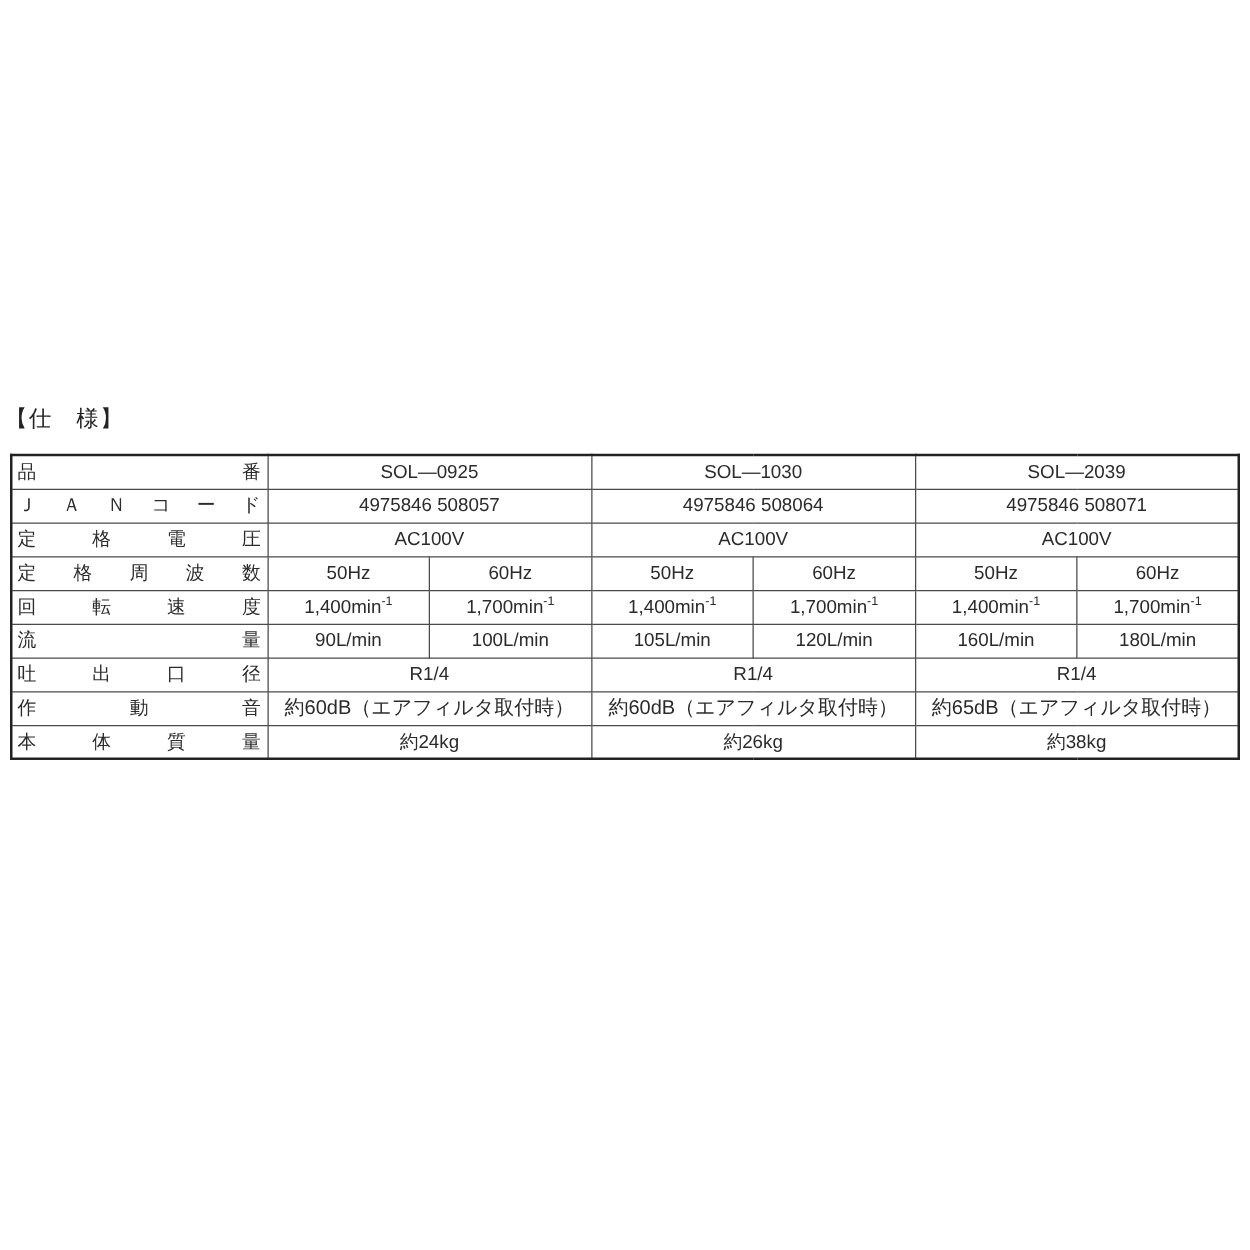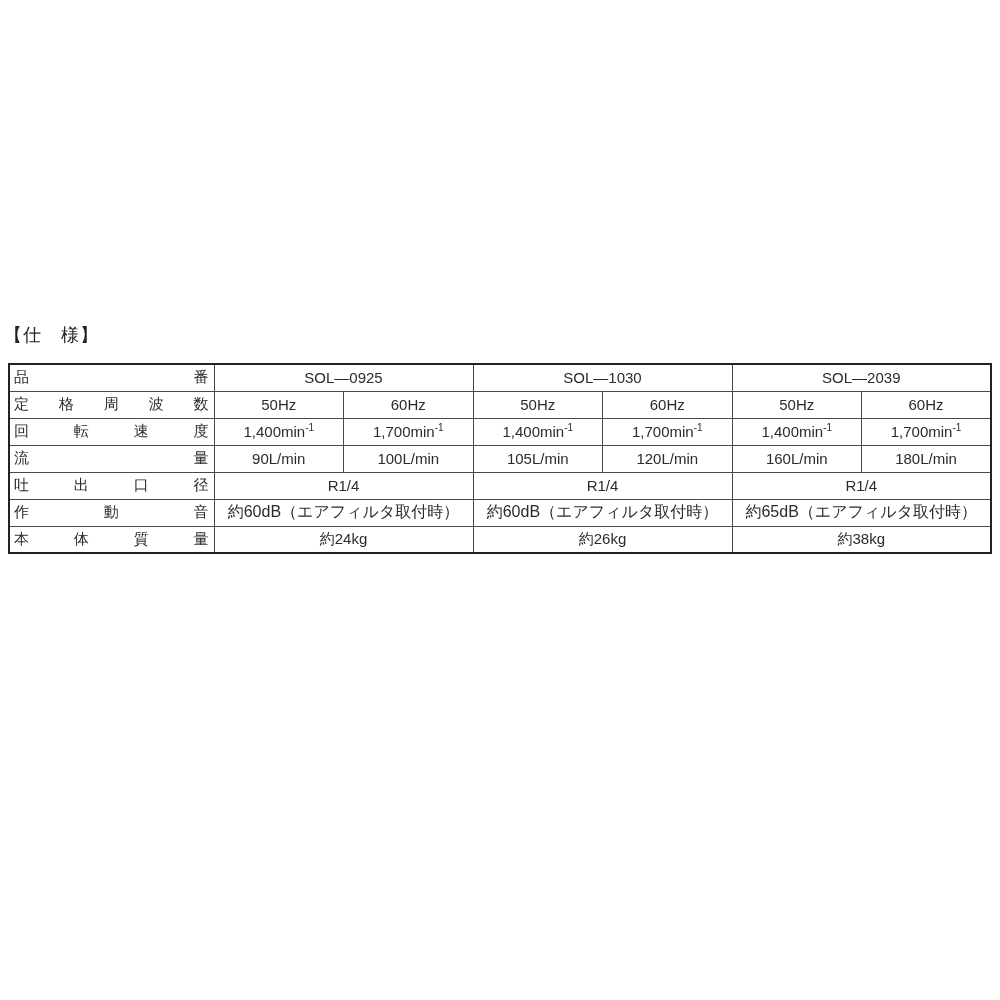--- a/index.html
+++ b/index.html
@@ -70,21 +70,33 @@
     </colgroup>
 
     <tbody>
         <tr>
       <td class="lbl">品番</td>
       <td colspan="2">SOL—0925</td>
       <td colspan="2" class="hl">SOL—1030</td>
       <td colspan="2">SOL—2039</td>
     </tr>
 
+    <tr>
+      <td class="lbl">ＪＡＮコード</td>
+      <td colspan="2">4975846 508057</td>
+      <td colspan="2" class="hl">4975846 508064</td>
+      <td colspan="2">4975846 508071</td>
+    </tr>
 
+    <tr>
+      <td class="lbl">定格電圧</td>
+      <td colspan="2">AC100V</td>
+      <td colspan="2" class="hl">AC100V</td>
+      <td colspan="2">AC100V</td>
+    </tr>
 
     <tr>
       <td class="lbl">定格周波数</td>
       <td>50Hz</td>
       <td>60Hz</td>
       <td class="hl">50Hz</td>
       <td class="hl">60Hz</td>
       <td>50Hz</td>
       <td>60Hz</td>
     </tr>

